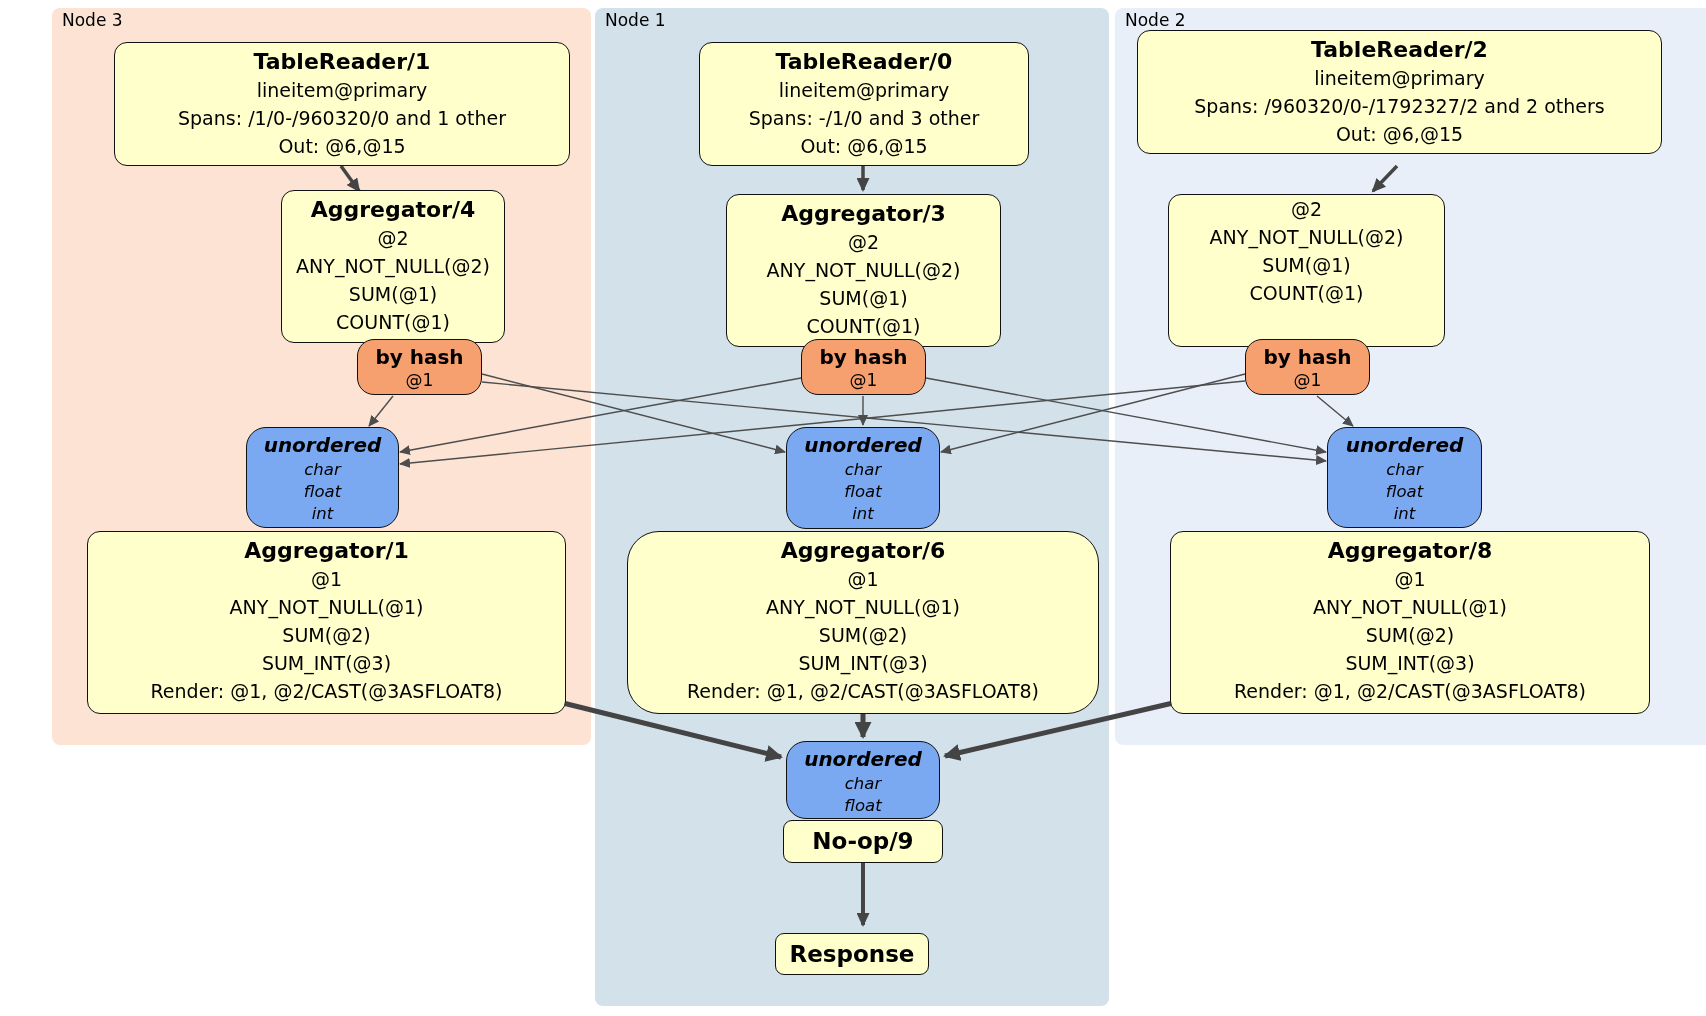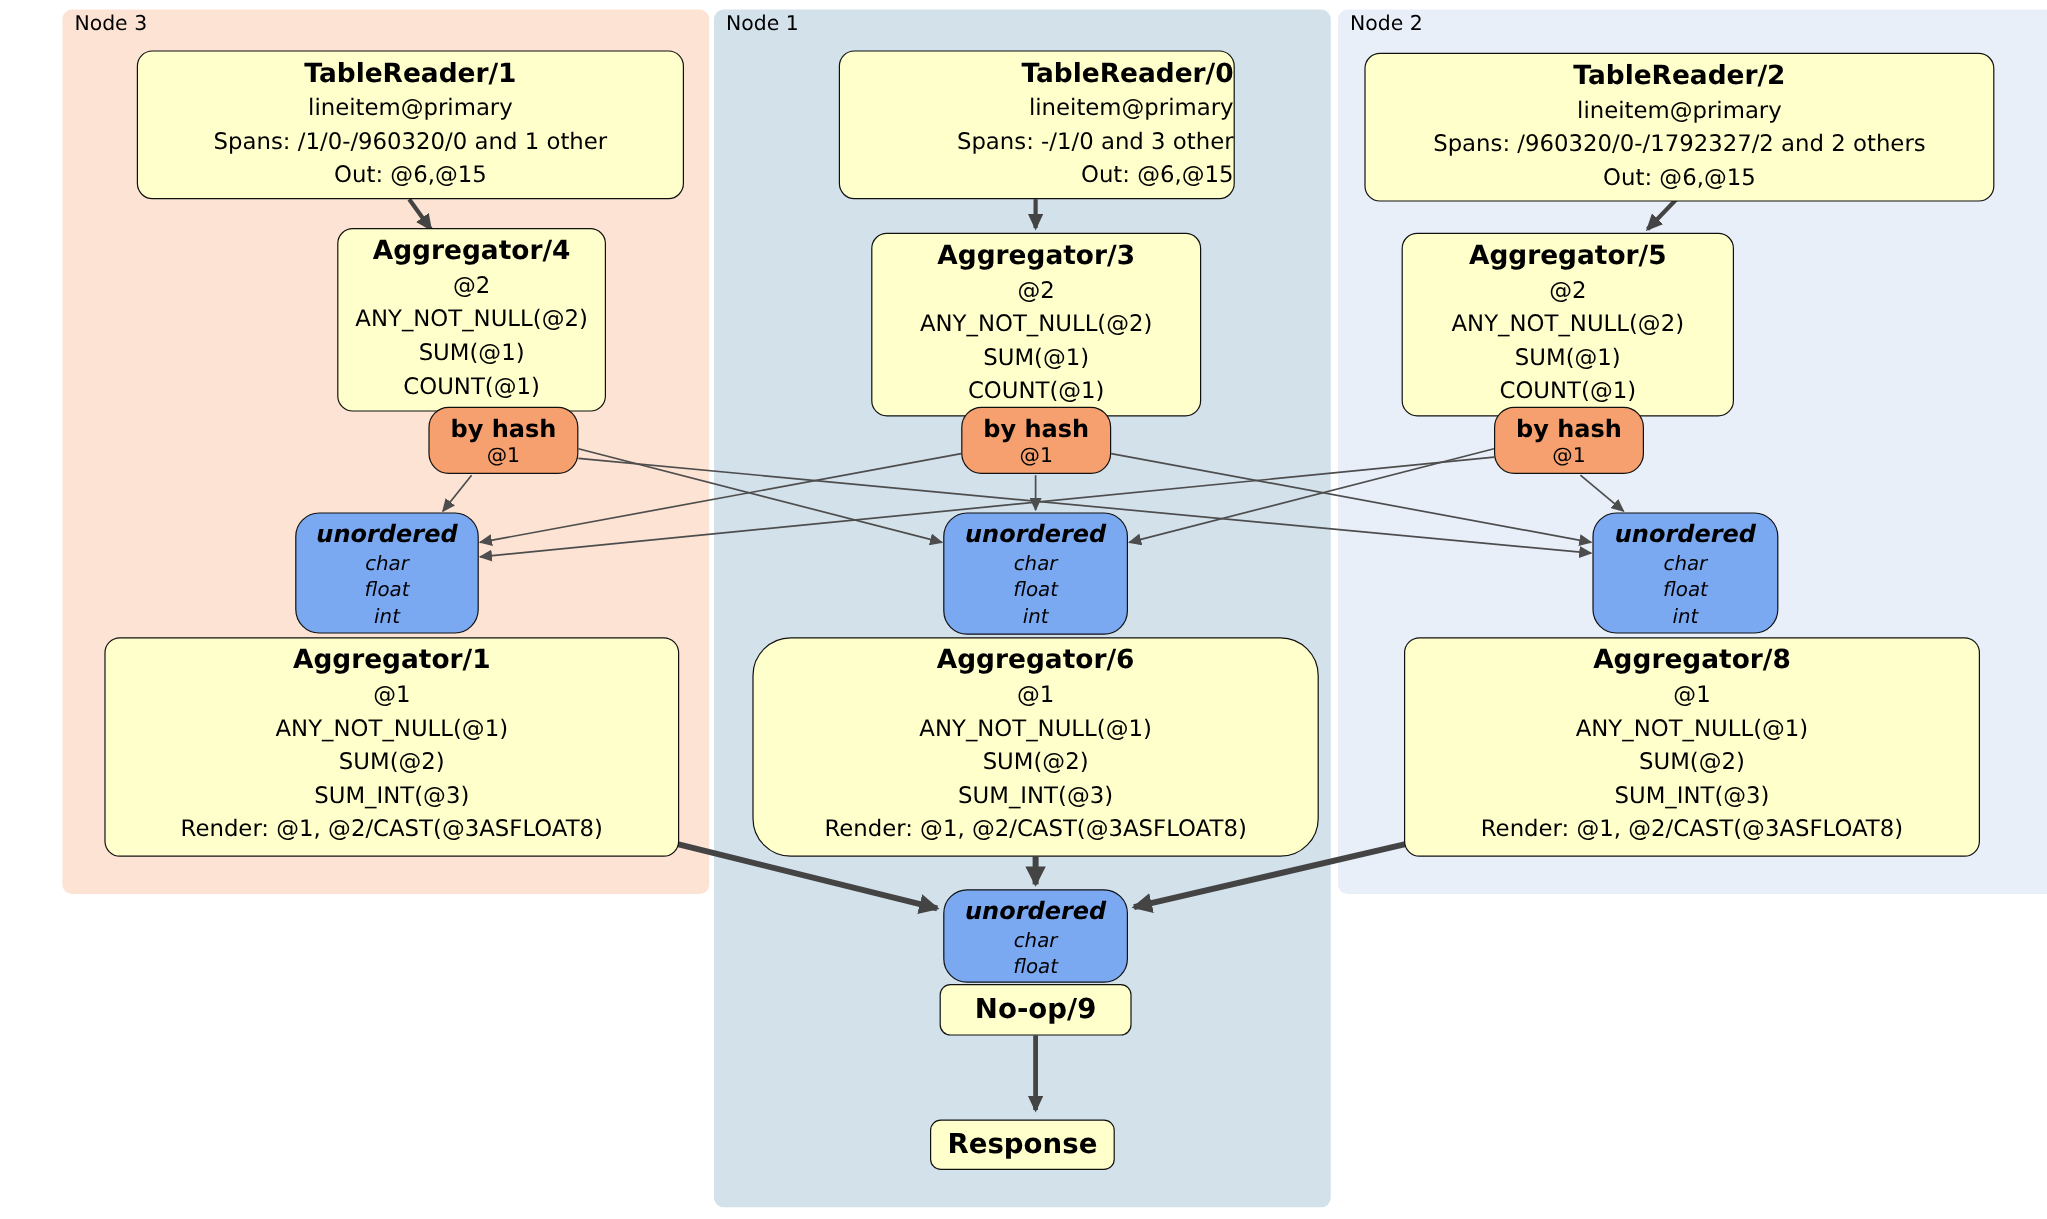--- a/index.html
+++ b/index.html
@@ -37,22 +37,22 @@
 
   .sync{background:var(--sync-bg,#7aa9f2);border-radius:20px;z-index:2;font-style:italic;}
   .sync .title{font-size:20px;line-height:27px;padding-top:4px;}
   .sync .ln{font-size:16.5px;line-height:22px;}
 
   .mini{display:flex;align-items:center;justify-content:center;border-radius:9px;}
   .mini .title{font-size:23px;line-height:23px;padding:0;}
 
   
   .b-tr1 {left:69px;  top:42px; width:456px;height:124px;}
-  .b-tr0 {left:654px; top:42px; width:330px;height:124px;text-align:right;}
-  .b-tr2 {left:1092px;top:44px; width:525px;height:124px;}
+  .b-tr0 {left:654px; top:42px; width:330px;height:124px;}
+  .b-tr2 {left:1092px;top:30px; width:525px;height:124px;}
   .b-agg4{left:236px; top:190px;width:224px;height:153px;}
   .b-agg3{left:681px; top:194px;width:275px;height:153px;}
   .b-agg5{left:1123px;top:194px;width:277px;height:153px;}
   .b-hash3{left:312px; top:339px;width:125px;height:56px;}
   .b-hash1{left:756px; top:339px;width:125px;height:56px;}
   .b-hash2{left:1200px;top:339px;width:125px;height:56px;}
   .b-sync3{left:201px; top:427px;width:153px;height:101px;}
   .b-sync1{left:741px; top:427px;width:154px;height:102px;}
   .b-sync2{left:1282px;top:427px;width:155px;height:101px;}
   .b-agg7{left:42px;  top:531px;width:479px;height:183px;}
@@ -194,21 +194,20 @@
 
   <div class="box b-tr2">
     <div class="title">TableReader/2</div>
     <div>
         <div class="ln">lineitem@primary</div>
         <div class="ln">Spans: /960320/0-/1792327/2 and 2 others</div>
         <div class="ln">Out: @6,@15</div>
       </div>
   </div>
   <div class="box b-agg5">
-    <div class="title">Aggregator/5</div>
     <div>
         <div class="ln">@2</div>
         <div class="ln">ANY_NOT_NULL(@2)</div>
         <div class="ln">SUM(@1)</div>
         <div class="ln">COUNT(@1)</div>
       </div>
   </div>
   <div class="box router b-hash2">
     <div class="title">by hash</div>
     <div>

